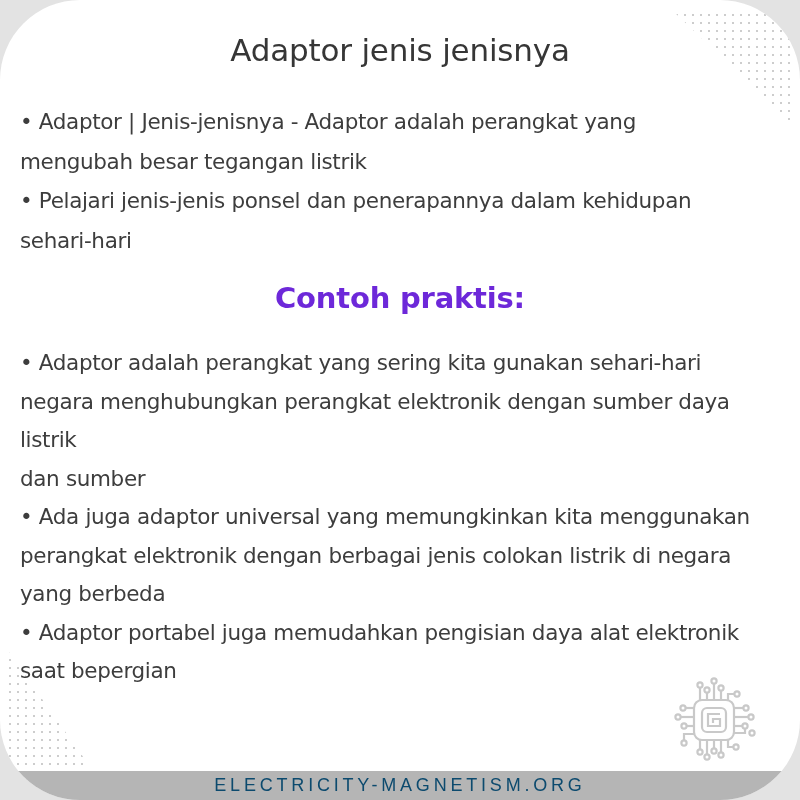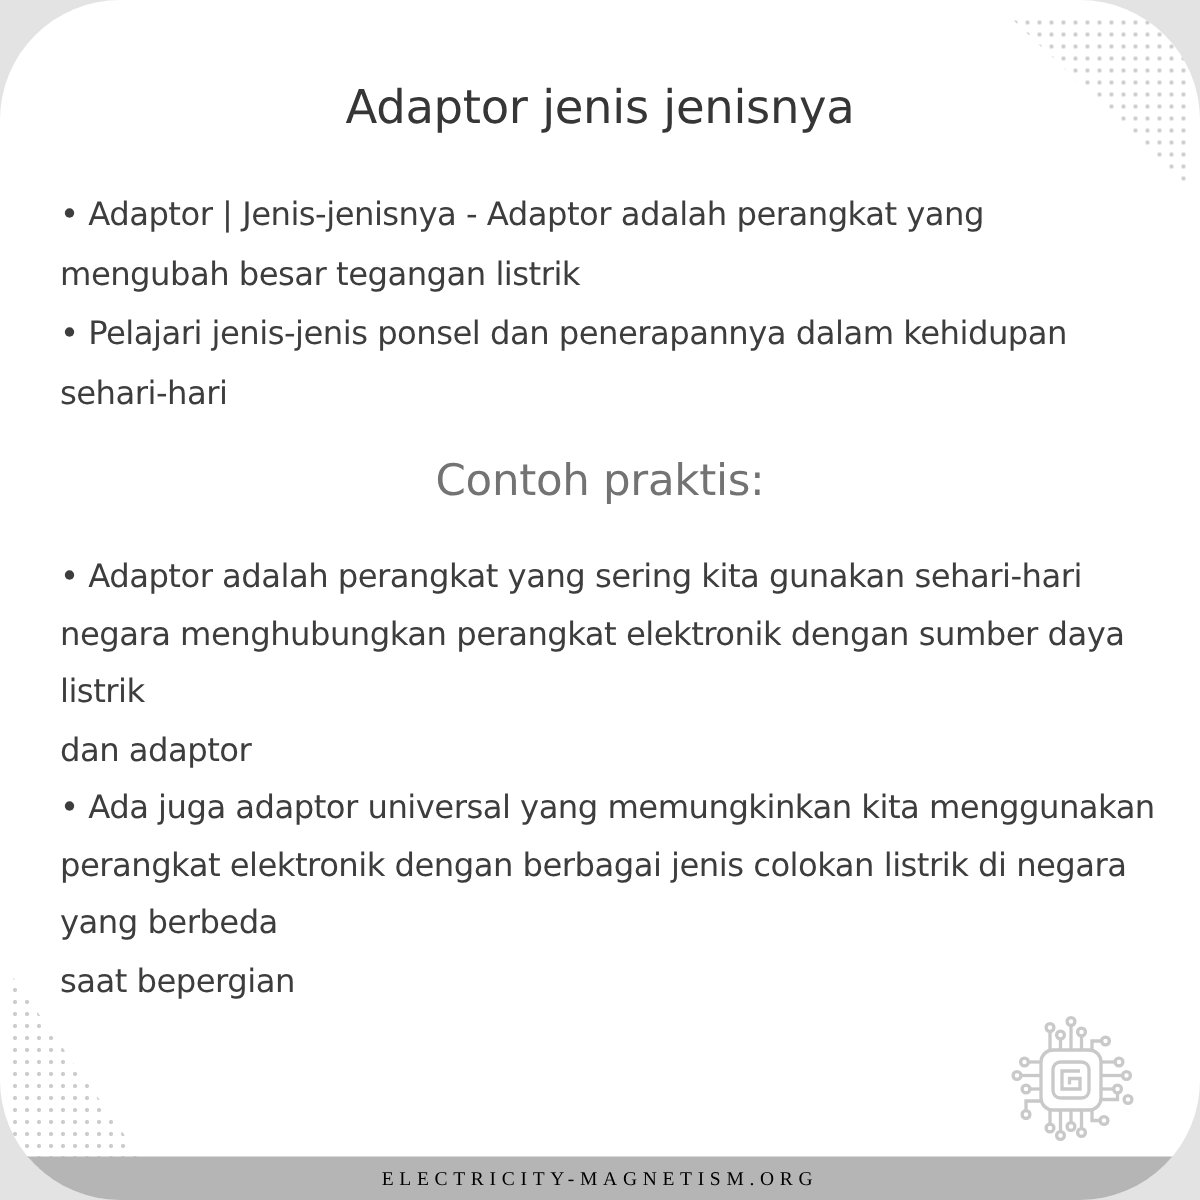--- a/index.html
+++ b/index.html
@@ -50,48 +50,48 @@
     width: 96px;
     height: 96px;
     z-index: 1;
   }
   .content {
     position: relative;
     z-index: 2;
   }
   h1.title {
     margin: 0;
-    padding-top: 54px;
+    padding-top: 32px;
     height: 44px;
     font-size: 31px;
     font-weight: 400;
     letter-spacing: -0.2px;
     color: #363636;
     text-align: center;
   }
   .intro {
     margin-top: 26px;
   }
   .line {
-    padding: 0 40px;
+    padding: 0 20px;
     height: 39.5px;
     line-height: 39.5px;
     font-size: 21.5px;
     letter-spacing: -0.35px;
     color: #3d3d3d;
     white-space: nowrap;
   }
   h2.subheading {
     margin: 16px 0 0 0;
     height: 44px;
     line-height: 44px;
     font-size: 29px;
-    font-weight: 400;
+    font-weight: 700;
     letter-spacing: -0.2px;
-    color: #737373;
+    color: #6d28d9;
     text-align: center;
   }
   .bodylines {
     margin-top: 24px;
   }
   .bodylines .line {
     height: 38.5px;
     line-height: 38.5px;
   }
   .footer-bar {
@@ -100,24 +100,24 @@
     bottom: 0;
     width: 800px;
     height: 29px;
     background: #b5b5b5;
     z-index: 3;
     text-align: center;
   }
   .footer-bar span {
     display: inline-block;
     line-height: 29px;
-    font-family: Liberation Serif, serif;
-    font-size: 13px;
+    font-family: Liberation Sans, sans-serif;
+    font-size: 18px;
     letter-spacing: 3.8px;
-    color: #000000;
+    color: #0c4a6e;
   }
 </style>
 </head>
 <body>
 
 <div class="page">
   <div class="card">
 
     <div class="dots dots-tr"></div>
     <div class="dots dots-bl"></div>
@@ -179,24 +179,25 @@
         <div class="line">• Pelajari jenis-jenis ponsel dan penerapannya dalam kehidupan</div>
         <div class="line">sehari-hari</div>
       </div>
 
       <h2 class="subheading">Contoh praktis:</h2>
 
       <div class="bodylines">
         <div class="line">• Adaptor adalah perangkat yang sering kita gunakan sehari-hari</div>
         <div class="line">negara menghubungkan perangkat elektronik dengan sumber daya</div>
         <div class="line">listrik</div>
-        <div class="line">dan adaptor</div>
+        <div class="line">dan sumber</div>
         <div class="line">• Ada juga adaptor universal yang memungkinkan kita menggunakan</div>
         <div class="line">perangkat elektronik dengan berbagai jenis colokan listrik di negara</div>
         <div class="line">yang berbeda</div>
+        <div class="line">• Adaptor portabel juga memudahkan pengisian daya alat elektronik</div>
         <div class="line">saat bepergian</div>
       </div>
     </div>
 
     <div class="footer-bar">
       <span>ELECTRICITY-MAGNETISM.ORG</span>
     </div>
 
   </div>
 </div>

